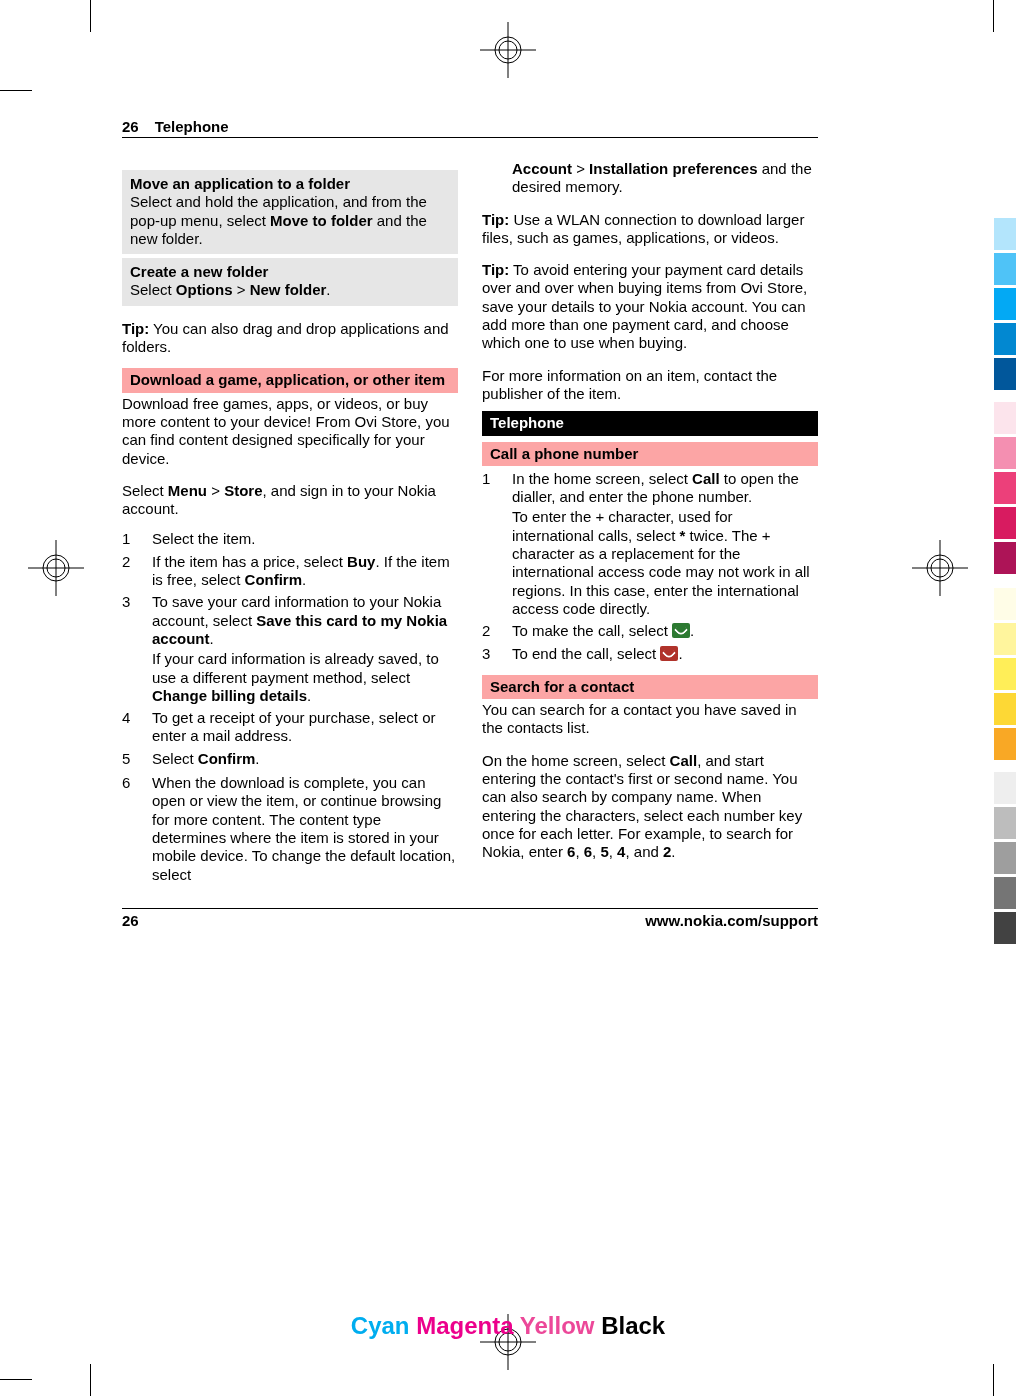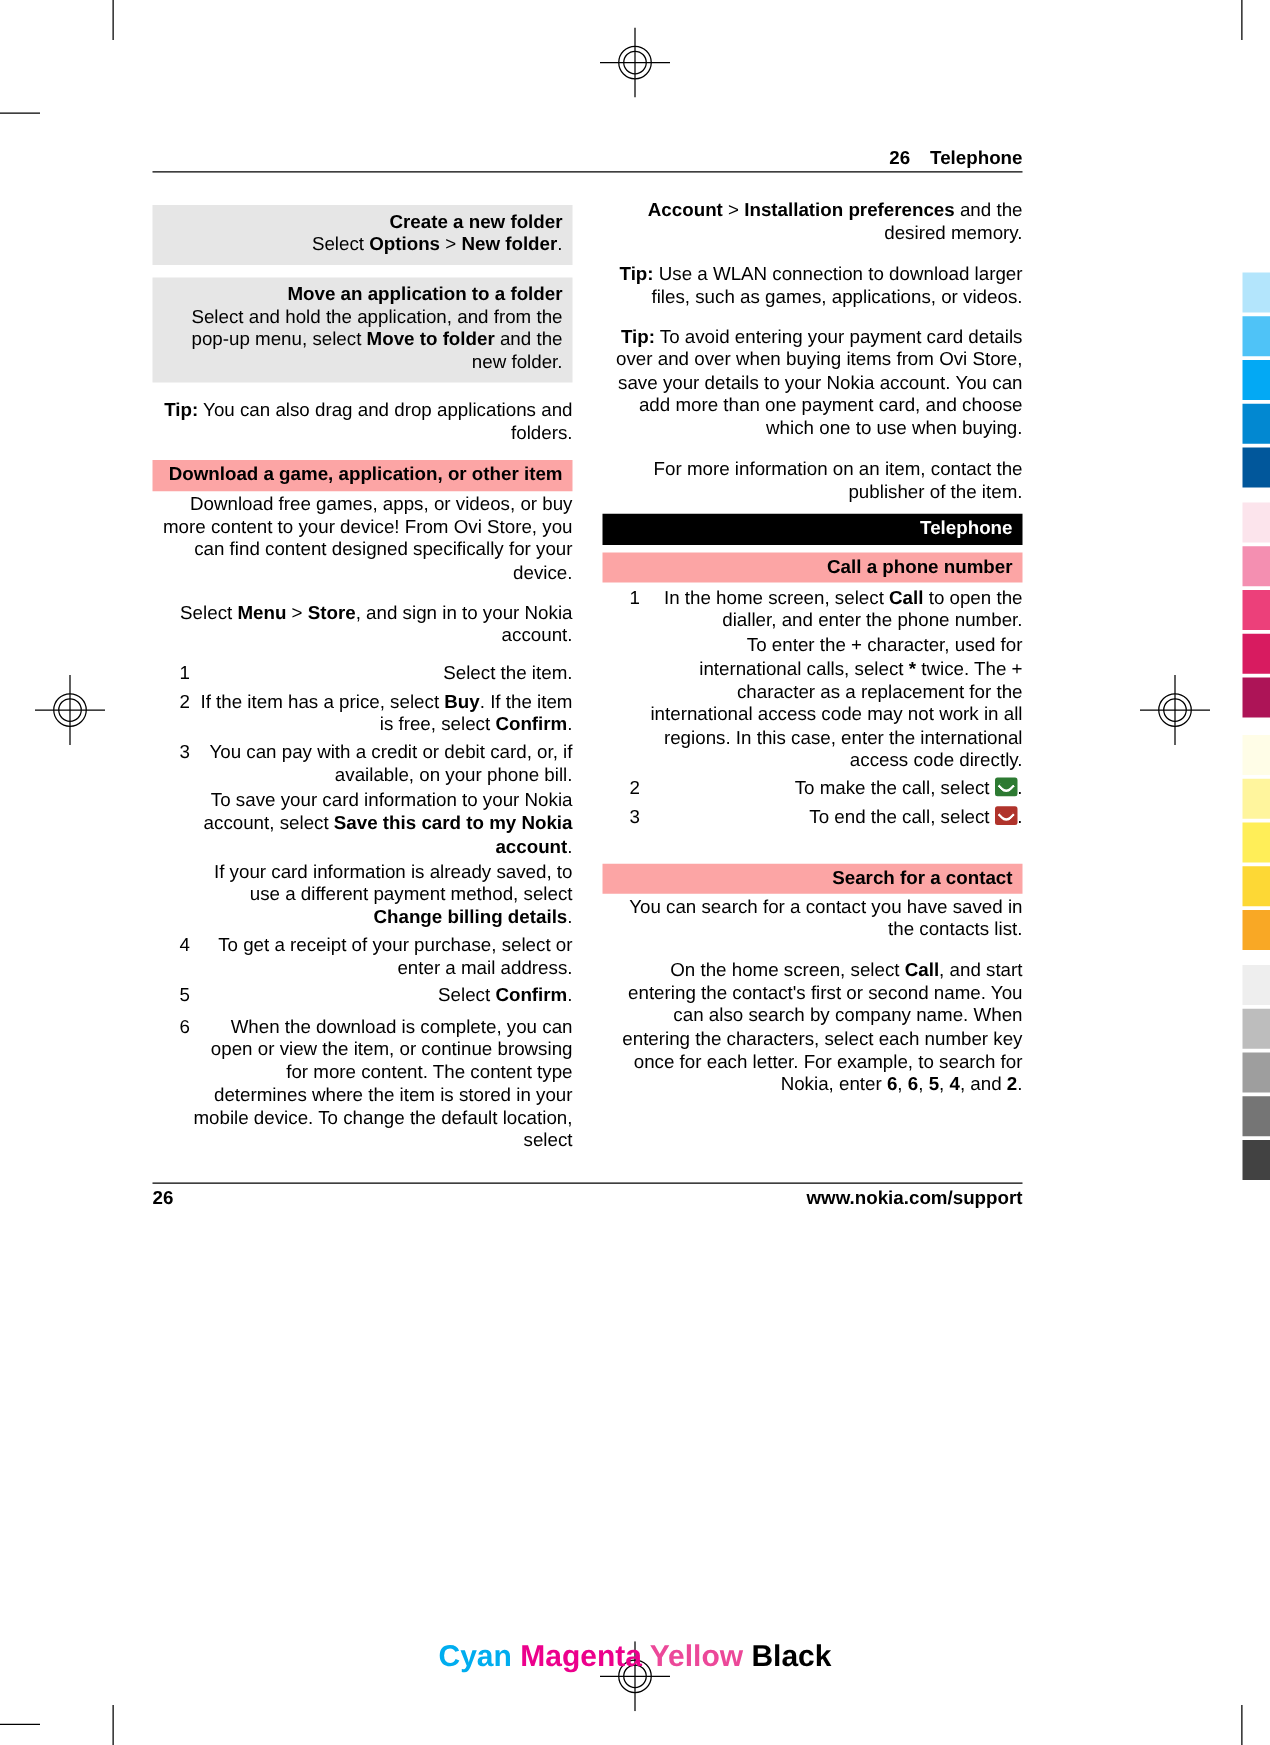--- a/index.html
+++ b/index.html
@@ -30,21 +30,20 @@
   .reg-right {
     position: absolute;
     right: 48px;
     top: 540px;
   }
   .page {
     position: absolute;
     left: 122px;
     top: 118px;
     width: 696px;
-    text-align: right;
   }
   .page-header {
     border-bottom: 1.5px solid #000;
     padding-bottom: 2px;
     margin-bottom: 22px;
     font-size: 15px;
     font-weight: bold;
   }
   .page-header .num { margin-right: 16px; }
   .columns {
@@ -264,30 +263,30 @@
 </div>
 
 <div class="page">
   <div class="page-header">
     <span class="num">26</span><span>Telephone</span>
   </div>
 
   <div class="columns">
 
     <div class="col">
+      <div class="gray-block" style="margin-top:10px">
+        <div class="bold">Move an application to a folder</div>
+        <div>Select and hold the application, and from the pop-up menu, select <b>Move to folder</b> and the new folder.</div>
+      </div>
+
       <div class="gray-block">
         <div class="bold">Create a new folder</div>
         <div>Select <b>Options</b>  &gt; <b>New folder</b>.</div>
       </div>
 
-      <div class="gray-block" style="margin-top:10px">
-        <div class="bold">Move an application to a folder</div>
-        <div>Select and hold the application, and from the pop-up menu, select <b>Move to folder</b> and the new folder.</div>
-      </div>
-
       <div class="para"><b>Tip:</b> You can also drag and drop applications and folders.</div>
 
       <div class="gray-header" style="margin-top:12px">Download a game, application, or other item</div>
       <div style="margin-top:2px">Download free games, apps, or videos, or buy more content to your device! From Ovi Store, you can find content designed specifically for your device.</div>
 
       <div class="para">Select <b>Menu</b>  &gt; <b>Store</b>, and sign in to your Nokia account.</div>
 
       <ol class="steps" id="left-steps">
           <li>
             <span class="n">1</span>
@@ -297,21 +296,20 @@
           </li>
           <li>
             <span class="n">2</span>
             <span class="c">
               <div style="margin-bottom:2px">If the item has a price, select <b>Buy</b>. If the item is free, select <b>Confirm</b>.</div>
             </span>
           </li>
           <li>
             <span class="n">3</span>
             <span class="c">
-              <div style="margin-bottom:2px">You can pay with a credit or debit card, or, if available, on your phone bill.</div>
               <div style="margin-bottom:2px">To save your card information to your Nokia account, select <b>Save this card to my Nokia account</b>.</div>
               <div style="margin-bottom:2px">If your card information is already saved, to use a different payment method, select <b>Change billing details</b>.</div>
             </span>
           </li>
           <li>
             <span class="n">4</span>
             <span class="c">
               <div style="margin-bottom:2px">To get a receipt of your purchase, select or enter a mail address.</div>
             </span>
           </li>
@@ -356,21 +354,21 @@
             </span>
           </li>
           <li>
             <span class="n">3</span>
             <span class="c">
               <div style="margin-bottom:2px">To end the call, select <span class="end-icon"></span>.</div>
             </span>
           </li>
         </ol>
 
-      <div class="gray-header" style="margin-top:26px">Search for a contact</div>
+      <div class="gray-header" style="margin-top:10px">Search for a contact</div>
       <div style="margin-top:2px">You can search for a contact you have saved in the contacts list.</div>
       <div class="para">On the home screen, select <b>Call</b>, and start entering the contact's first or second name. You can also search by company name. When entering the characters, select each number key once for each letter. For example, to search for Nokia, enter <b>6</b>, <b>6</b>, <b>5</b>, <b>4</b>, and <b>2</b>.</div>
     </div>
   </div>
 
   <div class="page-footer">
     <span>26</span>
     <span>www.nokia.com/support</span>
   </div>
 </div>

